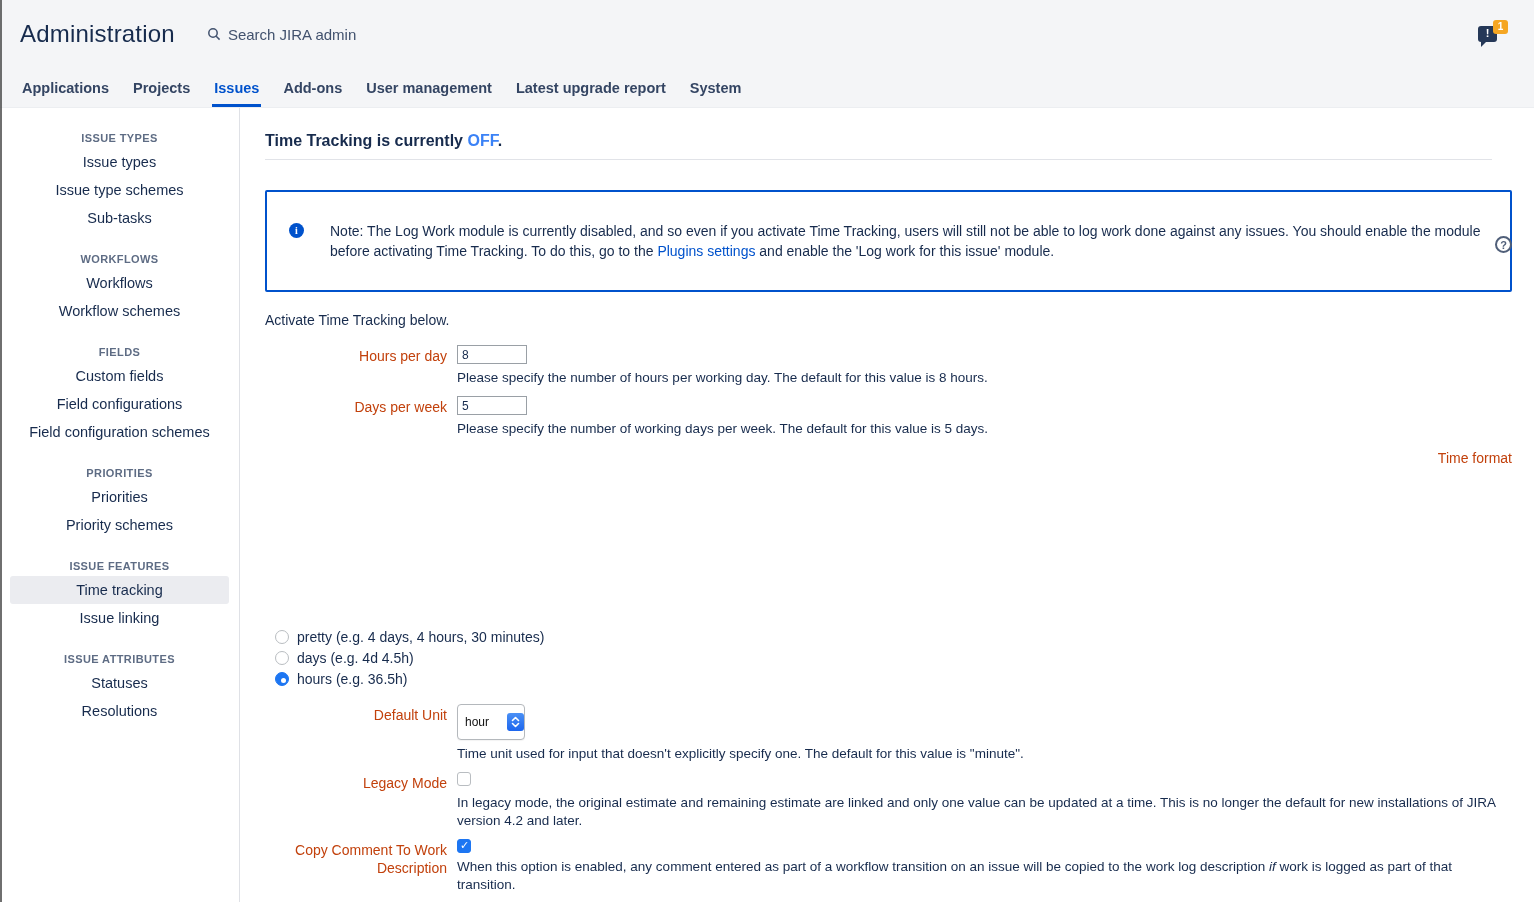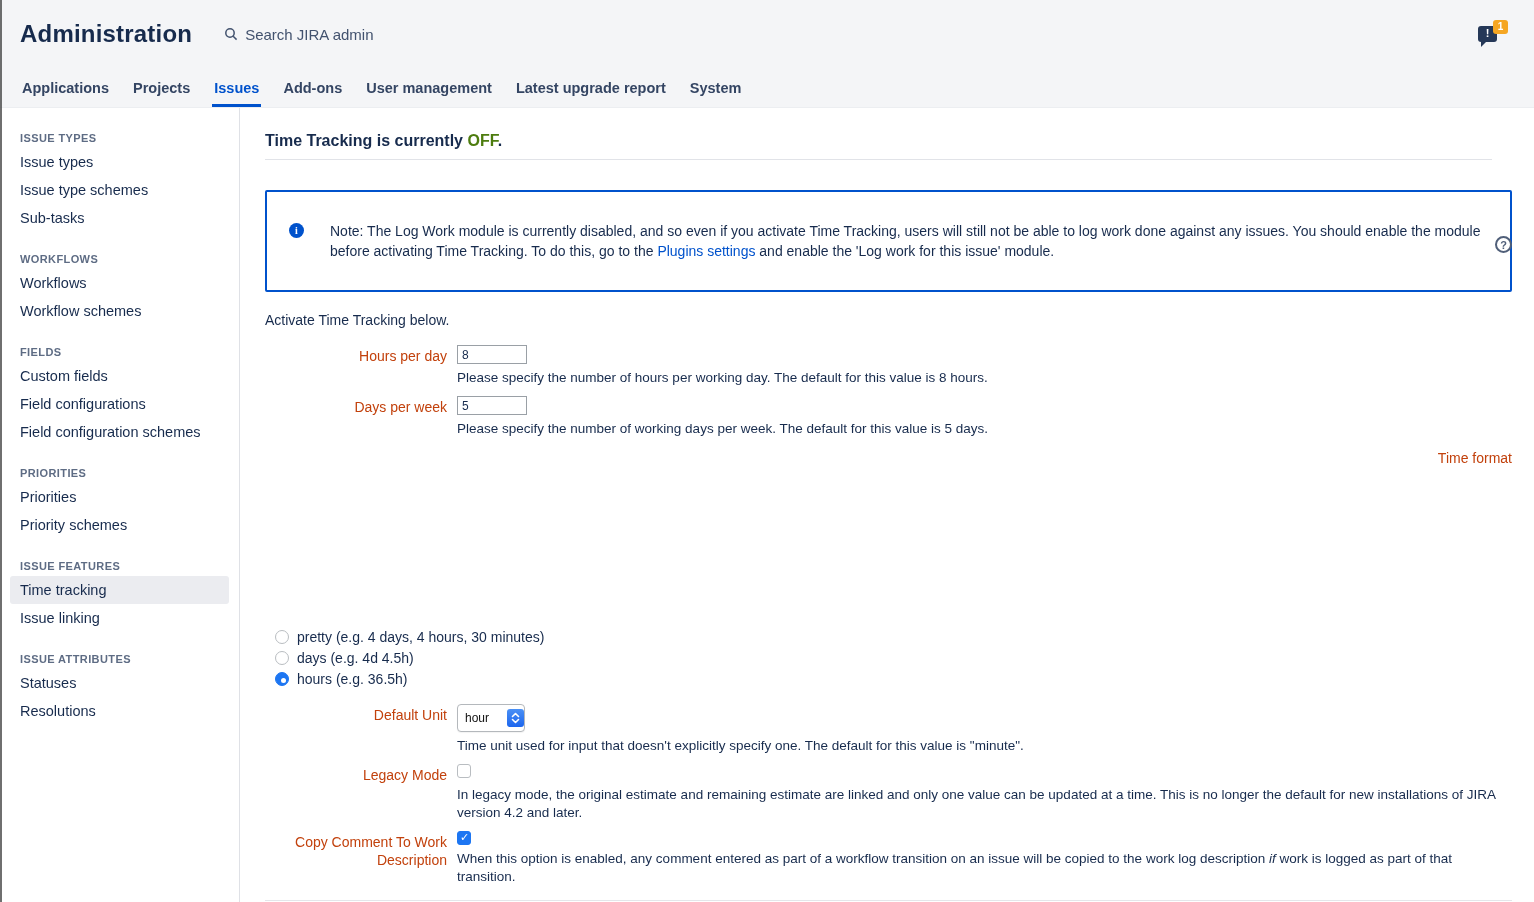--- a/index.html
+++ b/index.html
@@ -3,21 +3,21 @@
 <meta charset="utf-8">
 <style>
   * { margin:0; padding:0; box-sizing:border-box; }
   html,body { width:1534px; height:902px; overflow:hidden; background:#fff;
     font-family:"Liberation Sans","DejaVu Sans",sans-serif; color:#172b4d; }
   .left-edge { position:fixed; left:0; top:0; width:2px; height:902px; background:#3f3f3f; opacity:.75; z-index:50; }
 
   
   .app-header { background:#f4f5f7; }
   .top-row { height:68px; display:flex; align-items:center; padding:0 22px 0 20px; position:relative; }
-  .app-title { font-size:24px; font-weight:bold; color:#172b4d; letter-spacing:.2px; }
+  .app-title { font-size:24px; font-weight:normal; color:#172b4d; letter-spacing:.2px; }
   .search-wrap { display:flex; align-items:center; margin-left:32px; }
   .search-icon svg { display:block; }
   .search-input { border:none; background:transparent; outline:none; font-size:15px; color:#253858;
     font-family:"Liberation Sans","DejaVu Sans",sans-serif; margin-left:7px; width:220px; }
   .search-input::placeholder { color:#42526e; opacity:1; }
   .notif { position:absolute; right:26px; top:20px; width:30px; height:28px; cursor:pointer; }
   .notif-bubble { position:absolute; left:0; top:6px; width:19px; height:16px; background:#253858; border-radius:3px; }
   .notif-bubble::after { content:""; position:absolute; left:3px; bottom:-5px; border-left:6px solid #253858; border-bottom:6px solid transparent; }
   .notif-bang { position:absolute; width:100%; text-align:center; color:#fff; font-weight:bold; font-size:11px; top:1px; }
   .notif-badge { position:absolute; right:0; top:0; min-width:15px; height:14px; background:#f5a623; border-radius:3px;
@@ -25,30 +25,30 @@
 
   .tab-row { height:40px; display:flex; align-items:stretch; padding-left:20px; background:#f4f5f7; border-bottom:1px solid #eceef1;font-weight:bold; }
   .tab { display:flex; align-items:center; padding:0 2px; margin-right:20px; font-size:14.5px; color:#344563;
     text-decoration:none; position:relative; cursor:pointer; }
   .tab.active { color:#0052cc; }
   .tab.active::after { content:""; position:absolute; left:0; right:0; bottom:0; height:3px; background:#0052cc; }
 
   
   .page-body { display:flex; height:794px; }
   .sidebar { width:240px; flex:0 0 240px; border-right:1px solid #dfe1e6; padding-top:18px; background:#fff; }
-  .side-section { margin-bottom:15px; }
+  .side-section { margin-bottom:15px;text-align:center; }
   .side-heading { font-size:11px; font-weight:bold; color:#5e6c84; letter-spacing:.4px; padding:6px 20px 4px; }
   .side-item { font-size:14.5px; color:#172b4d; padding:6px 10px; margin:0 10px; border-radius:3px; cursor:pointer; }
   .side-item.selected { background:#ebecf0; }
 
   .content { flex:1; padding:24px 22px 0 25px; position:relative; }
   .help-btn { position:absolute; top:128px; right:22px; width:17px; height:17px; border:2px solid #505f79; border-radius:50%;
     color:#505f79; font-size:11px; font-weight:bold; display:flex; align-items:center; justify-content:center; cursor:pointer; }
   .page-heading { font-size:16px; font-weight:bold; color:#172b4d; margin-bottom:9px; }
-  .status-off { color:#4d7c0f; }
+  .status-off { color:#3b82f6; }
   .heading-rule { border:none; border-top:1px solid #e1e3e8; margin-right:20px; margin-bottom:30px; }
 
   
   .note-box { border:2px solid #0052cc; border-radius:2px; background:#fff; display:flex; align-items:flex-start;
     padding:29px 28px 29px 22px; margin-bottom:20px; }
   .info-icon { flex:0 0 15px; width:15px; height:15px; border-radius:50%; background:#0052cc; color:#fff;
     font-size:10px; font-weight:bold; font-family:"Liberation Serif","DejaVu Serif",serif;
     display:flex; align-items:center; justify-content:center; margin-top:2px; }
   .note-text { margin-left:26px; font-size:14px; line-height:20px; color:#172b4d; }
   a.inline-link { color:#0052cc; text-decoration:none; cursor:pointer; }
@@ -62,21 +62,21 @@
   .text-input { width:70px; height:19px; border:1px solid #9aa0a6; background:#fff; font-size:12px; padding:0 4px;
     font-family:"Liberation Sans","DejaVu Sans",sans-serif; color:#172b4d; }
   .field-desc { font-size:13.5px; color:#172b4d; margin-top:5px; line-height:18px; max-width:1240px; }
 
   .radio-line { display:flex; align-items:center; margin-bottom:5px; cursor:pointer; }
   .radio { width:14px; height:14px; border-radius:50%; border:1px solid #b9bdc1; background:#fff; margin-right:8px; position:relative; flex:0 0 14px; }
   .radio.selected { background:#1d76f2; border-color:#1d76f2; }
   .radio.selected::after { content:""; position:absolute; left:4.5px; top:4.5px; width:5px; height:5px; border-radius:50%; background:#fff; }
   .radio-label { font-size:14px; color:#172b4d; }
 
-  .select-box { display:inline-flex; align-items:center; width:68px; height:28px; border:1px solid #b4b8bc; border-radius:4px;
+  .select-box { display:inline-flex; align-items:center; width:68px; height:36px; border:1px solid #b4b8bc; border-radius:4px;
     background:#fff; cursor:pointer; box-shadow:0 1px 1px rgba(0,0,0,.05); }
   .select-value { font-size:12px; padding-left:7px; color:#111; flex:1; }
   .select-stepper { width:17px; height:18px; margin-right:0px; border-radius:3px; background:linear-gradient(#4a90f5,#1d66ee);
     display:flex; flex-direction:column; align-items:center; justify-content:center; }
   .select-stepper svg { display:block; }
 
   .checkbox { width:14px; height:14px; border-radius:3px; border:1px solid #b9bdc1; background:#fff; display:inline-block; cursor:pointer; position:relative; }
   .checkbox.checked { background:#1d76f2; border-color:#1d76f2; }
   .checkbox.checked::after { content:"✓"; position:absolute; color:#fff; font-size:11px; left:2px; top:-1px; font-weight:bold; }
 

